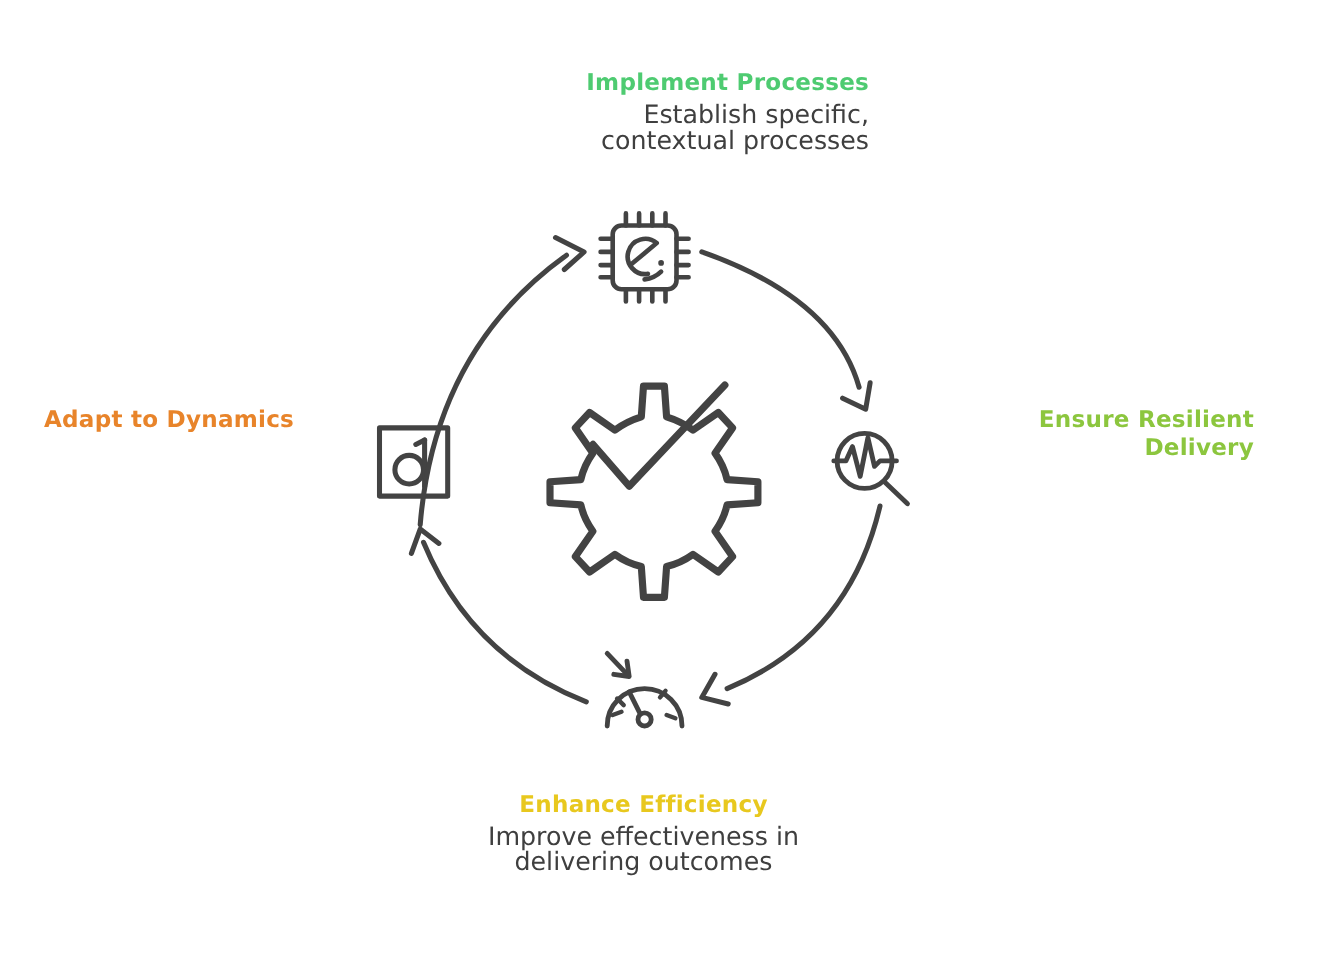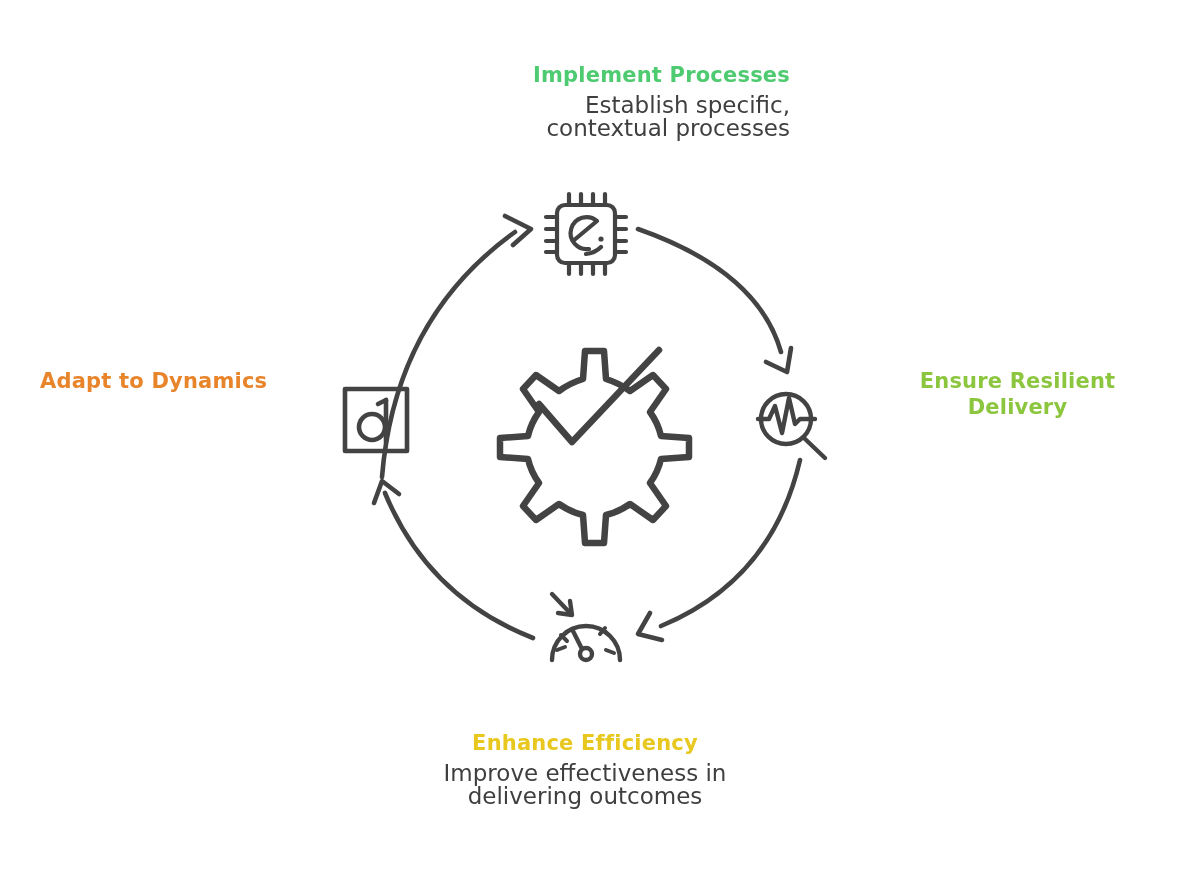--- a/index.html
+++ b/index.html
@@ -42,21 +42,21 @@
   #block-top {
     left: 380px;
     top: 62px;
     width: 410px;
     text-align: right;
   }
   #block-right {
     left: 895px;
     top: 368px;
     width: 245px;
-    text-align: center;
+    text-align: right;
   }
   #block-bottom {
     left: 380px;
     top: 718px;
     width: 410px;
     text-align: center;
   }
   #block-left {
     left: 40px;
     top: 368px;
@@ -191,21 +191,21 @@
   <div class="label-block" id="block-top">
     <div class="label-title" style="color:#4ECB71;">Implement Processes</div>
     <div class="label-desc">Establish specific,<br>contextual processes</div>
   </div>
 
   <div class="label-block" id="block-right">
     <div class="label-title" style="color:#8CC63E;">Ensure Resilient Delivery</div>
   </div>
 
   <div class="label-block" id="block-bottom">
-    <div class="label-title" style="color:#E8C81E;margin-top:12px;">Enhance Efficiency</div>
+    <div class="label-title" style="color:#E8C81E;">Enhance Efficiency</div>
     <div class="label-desc">Improve effectiveness in<br>delivering outcomes</div>
   </div>
 
   <div class="label-block" id="block-left">
     <div class="label-title" style="color:#E8842A;">Adapt to Dynamics</div>
   </div>
 
 </div>
 
 </body></html>

